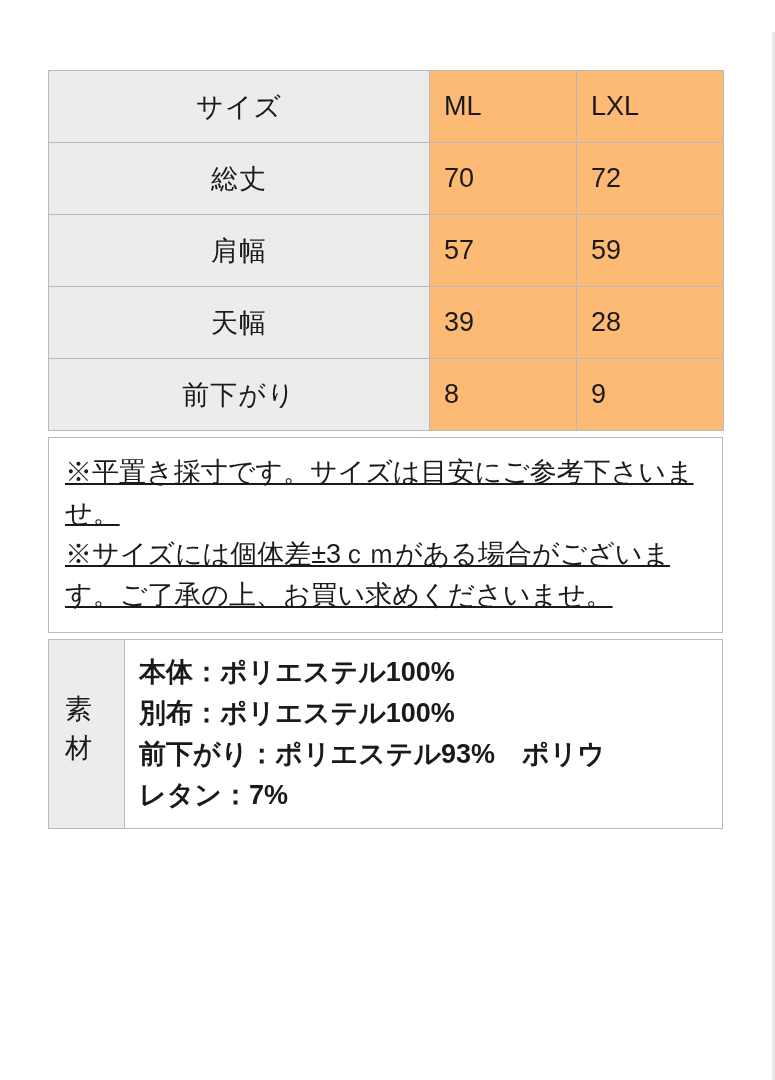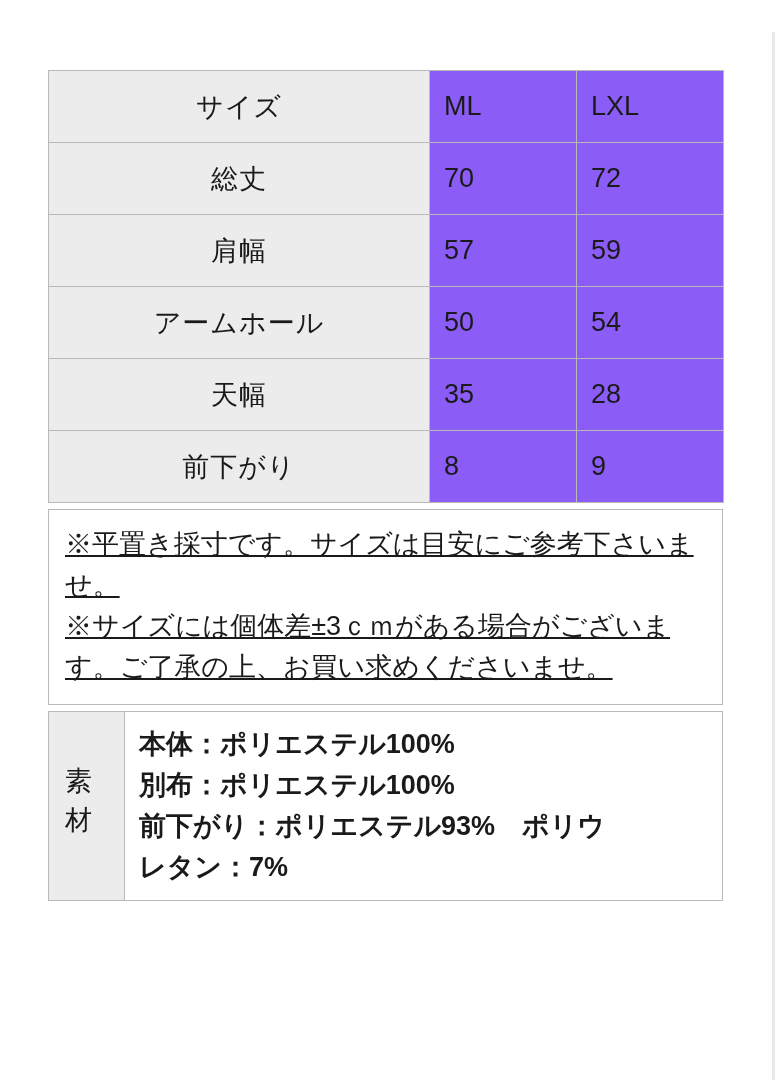--- a/index.html
+++ b/index.html
@@ -54,21 +54,21 @@
     box-sizing: border-box;
   }
   td.label-cell {
     background: #ececec;
     text-align: center;
     width: 381px;
     font-size: 27px;
     letter-spacing: 1px;
   }
   td.val-cell {
-    background: #8b5cf6;
+    background: #fdba74;
     text-align: left;
     width: 147px;
     font-size: 27px;
   }
 
   .note-box {
     margin-top: 6px;
     border: 1px solid #b9b9b9;
     width: 675px;
     box-sizing: border-box;
@@ -130,27 +130,22 @@
           <td class="label-cell">総丈</td>
           <td class="val-cell">70</td>
           <td class="val-cell">72</td>
         </tr>
         <tr>
           <td class="label-cell">肩幅</td>
           <td class="val-cell">57</td>
           <td class="val-cell">59</td>
         </tr>
         <tr>
-          <td class="label-cell">アームホール</td>
-          <td class="val-cell">50</td>
-          <td class="val-cell">54</td>
-        </tr>
-        <tr>
           <td class="label-cell">天幅</td>
-          <td class="val-cell">35</td>
+          <td class="val-cell">39</td>
           <td class="val-cell">28</td>
         </tr>
         <tr>
           <td class="label-cell">前下がり</td>
           <td class="val-cell">8</td>
           <td class="val-cell">9</td>
         </tr>
       </tbody>
     </table>
 

